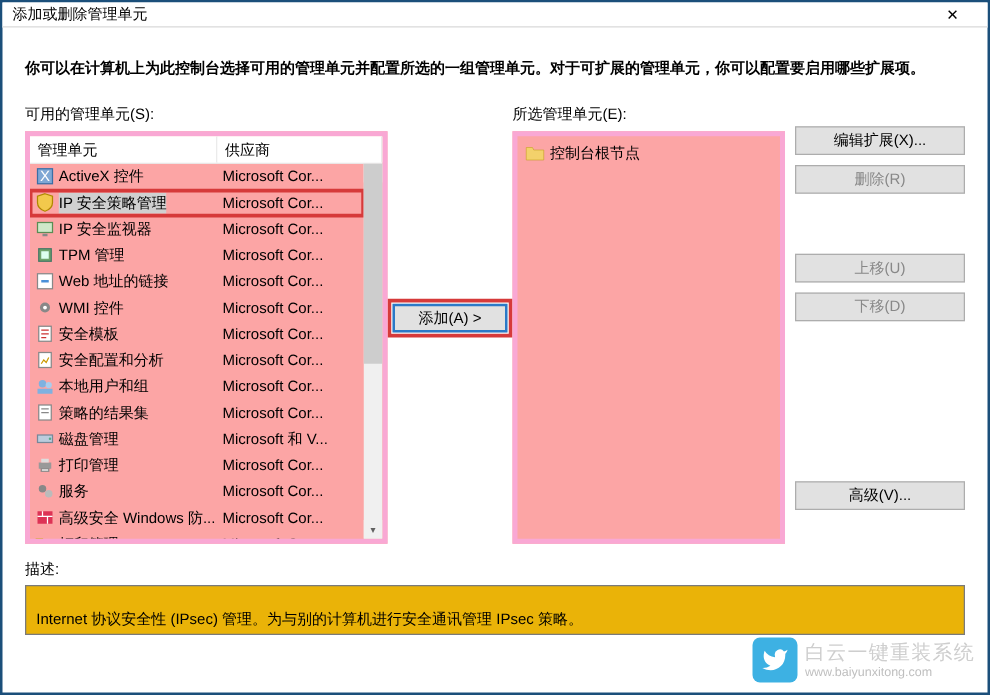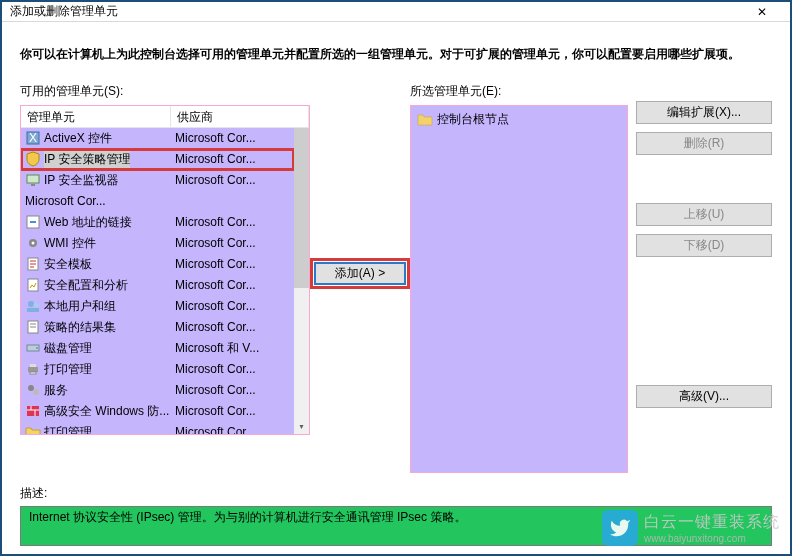--- a/index.html
+++ b/index.html
@@ -10,22 +10,22 @@
 .titlebar .close { width: 40px; height: 30px; display: flex; align-items: center; justify-content: center; color: #000; font-size: 16px; }
 .content { position: absolute; top: 30px; left: 2px; right: 2px; bottom: 2px; padding: 14px 16px 10px 16px; background: #fff; }
 .intro { color: #000; line-height: 1.4; margin-bottom: 20px; font-weight: bold; }
 .columns { display: flex; gap: 10px; }
 .col-left { width: 290px; }
 .col-middle { width: 80px; display: flex; flex-direction: column; justify-content: center; align-items: center; }
 .col-right { flex: 1; display: flex; gap: 8px; }
 .col-right-list { flex: 1; }
 .col-right-buttons { width: 136px; display: flex; flex-direction: column; }
 .label { margin-bottom: 5px; color: #000000; }
-.listbox { border: 1px solid #f9a8d4; height: 330px; background: #c4b5fd; overflow: hidden; position: relative; }
-.listbox.right-box { height: 368px; }
+.listbox { border: 4px solid #f9a8d4; height: 330px; background: #fca5a5; overflow: hidden; position: relative; }
+.listbox.right-box { height: 330px; }
 .list-headers { height: 22px; background: #fff; border-bottom: 1px solid #e5e5e5; display: flex; }
 .list-headers .h { padding: 3px 6px; border-right: 1px solid #e5e5e5; background: #fff; color: #000; }
 .h1 { width: 150px; }
 .h2 { flex: 1; }
 .list-body { position: absolute; top: 22px; bottom: 0; left: 0; right: 15px; overflow: hidden; }
 .scrollbar { position: absolute; top: 22px; right: 0; bottom: 0; width: 15px; background: #f0f0f0; }
 .scrollbar .thumb { position: absolute; left: 0; right: 0; top: 0; height: 160px; background: #cdcdcd; }
 .scrollbar .arrow { position: absolute; left: 0; right: 0; height: 15px; background: #f0f0f0; display: flex; align-items: center; justify-content: center; color: #606060; font-size: 8px; }
 .scrollbar .arrow.up { top: 0; }
 .scrollbar .arrow.down { bottom: 0; }
@@ -37,21 +37,21 @@
 .icon { width: 16px; height: 16px; flex: none; display: inline-flex; align-items: center; justify-content: center; }
 .icon svg { width: 16px; height: 16px; }
 .tree-body { padding: 4px 6px; }
 .tree-row { display: flex; align-items: center; gap: 4px; height: 20px; }
 .btn { height: 23px; border: 1px solid #adadad; background: #e1e1e1; color: #000; text-align: center; padding: 0 6px; display: flex; align-items: center; justify-content: center; margin-bottom: 8px; }
 .btn.disabled { color: #888; }
 .btn-add { width: 92px; outline: 3px solid #d63a3a; outline-offset: 1px; border: 2px solid #2b79c7; background: #e1e1e1; }
 .gap-btn { margin-bottom: 26px; }
 .spacer-advanced { margin-top: 120px; }
 .desc-label { margin-top: 12px; margin-bottom: 4px; }
-.desc-box { border: 1px solid #7a7a7a; height: 40px; padding: 2px 8px; background: #22c55e; color: #000; }
+.desc-box { border: 1px solid #7a7a7a; height: 40px; padding: 18px 8px; background: #eab308; color: #000; }
 .watermark { position: absolute; right: 10px; bottom: 8px; display: flex; align-items: center; gap: 6px; opacity: 0.9; }
 .watermark .logo-badge { width: 36px; height: 36px; border-radius: 6px; background: #29a9e0; display: flex; align-items: center; justify-content: center; }
 .watermark .txt-cn { font-size: 16px; color: #c9c9c9; letter-spacing: 1px; font-weight: 300; }
 .watermark .txt-url { font-size: 10px; color: #b8b8b8; display: block; }
 .watermark .txt-block { display: flex; flex-direction: column; }
 </style>
 </head>
 <body>
 
 <div class="outer-border">
@@ -104,20 +104,29 @@
                     <svg viewBox="0 0 16 16">
                       <rect x="2" y="3" width="12" height="8" fill="#cfe8c9" stroke="#5a8d54"></rect>
                       <rect x="6" y="12" width="4" height="2" fill="#888"></rect>
                     </svg>
                   </span>
                   <span class="txt">IP 安全监视器</span>
                 </div>
                 <div class="cell-vendor">Microsoft Cor...</div>
               </div>
               <div class="row">
+                <div class="cell-name">
+                  <span class="icon">
+                    <svg viewBox="0 0 16 16">
+                      <rect x="3" y="3" width="10" height="10" fill="#6fa36a" stroke="#476"></rect>
+                      <rect x="5" y="5" width="6" height="6" fill="#dfe"></rect>
+                    </svg>
+                  </span>
+                  <span class="txt">TPM 管理</span>
+                </div>
                 <div class="cell-vendor">Microsoft Cor...</div>
               </div>
               <div class="row">
                 <div class="cell-name">
                   <span class="icon">
                     <svg viewBox="0 0 16 16">
                       <rect x="2" y="2" width="12" height="12" fill="#fff" stroke="#888"></rect>
                       <path d="M5 8h6" stroke="#4a90d9" stroke-width="2"></path>
                     </svg>
                   </span>

